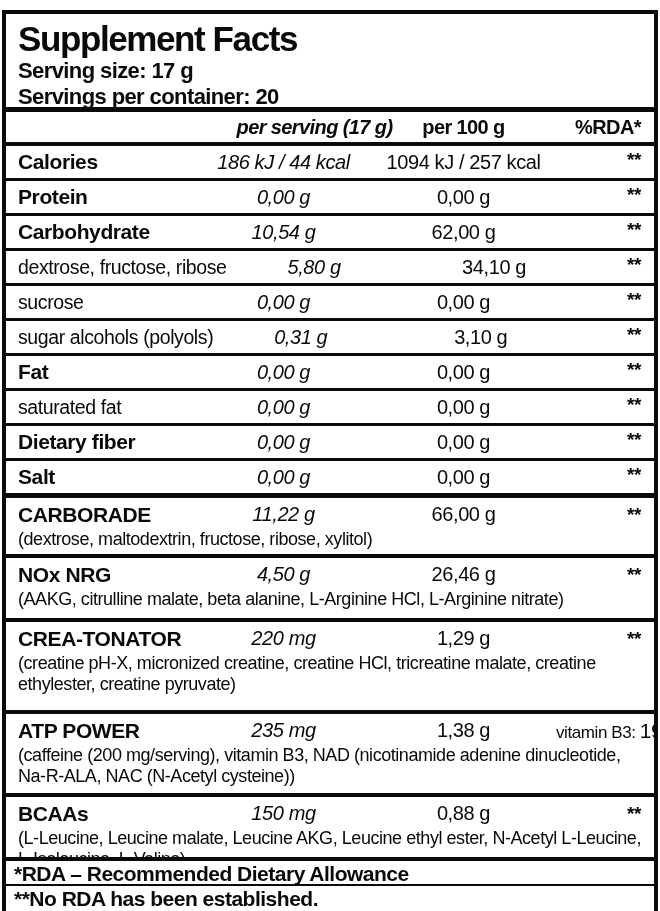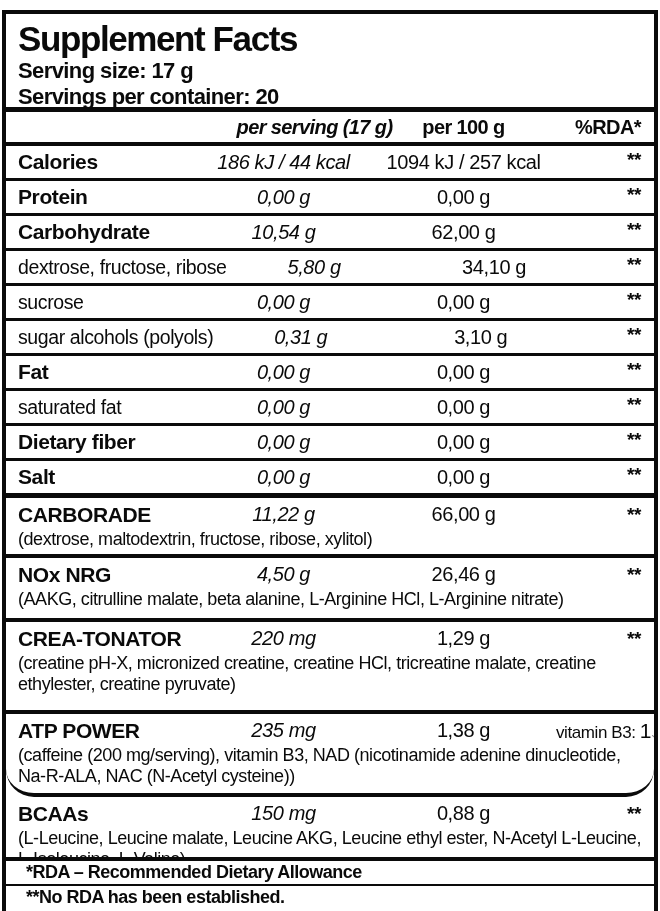--- a/index.html
+++ b/index.html
@@ -34,26 +34,26 @@
   .stars { font-weight:bold; font-size:19px; align-self:flex-start; padding-top:3px; }
   .row.thick { height:37px; border-bottom-width:5px; }
   
   .section { border-bottom:4px solid #0a0a0a; overflow:hidden; }
   .section .main { display:flex; align-items:center; height:30px; padding-top:3px; }
   .section .main .name { font-weight:bold; font-size:21px; }
   .section .sub { padding:1px 12px 0; font-size:18px; line-height:21px; letter-spacing:-0.45px; }
   .s2 { height:60px; }
   .s2b { height:64px; }
   .s3 { height:92px; }
-  .s3b { height:83px;border-radius:28px; }
+  .s3b { height:83px; }
   .s3c { height:64px; }
   .vitlabel { font-weight:400; font-size:17px; letter-spacing:-0.4px; }
   .vitval { font-weight:400; font-size:21px; }
   
-  .foot-line { height:23px; font-size:18px; font-weight:bold; padding:1px 20px 0; letter-spacing:-0.5px; }
+  .foot-line { height:23px; font-size:21px; font-weight:bold; padding:1px 8px 0; letter-spacing:-0.5px; }
   .foot-line.second { height:25px; border-top:2px solid #0a0a0a; }
 </style>
 </head>
 <body>
 
 <div class="label">
 
   <div class="title-block">
     <div class="title">Supplement Facts</div>
     <div class="serving-line">Serving size: 17 g</div>

